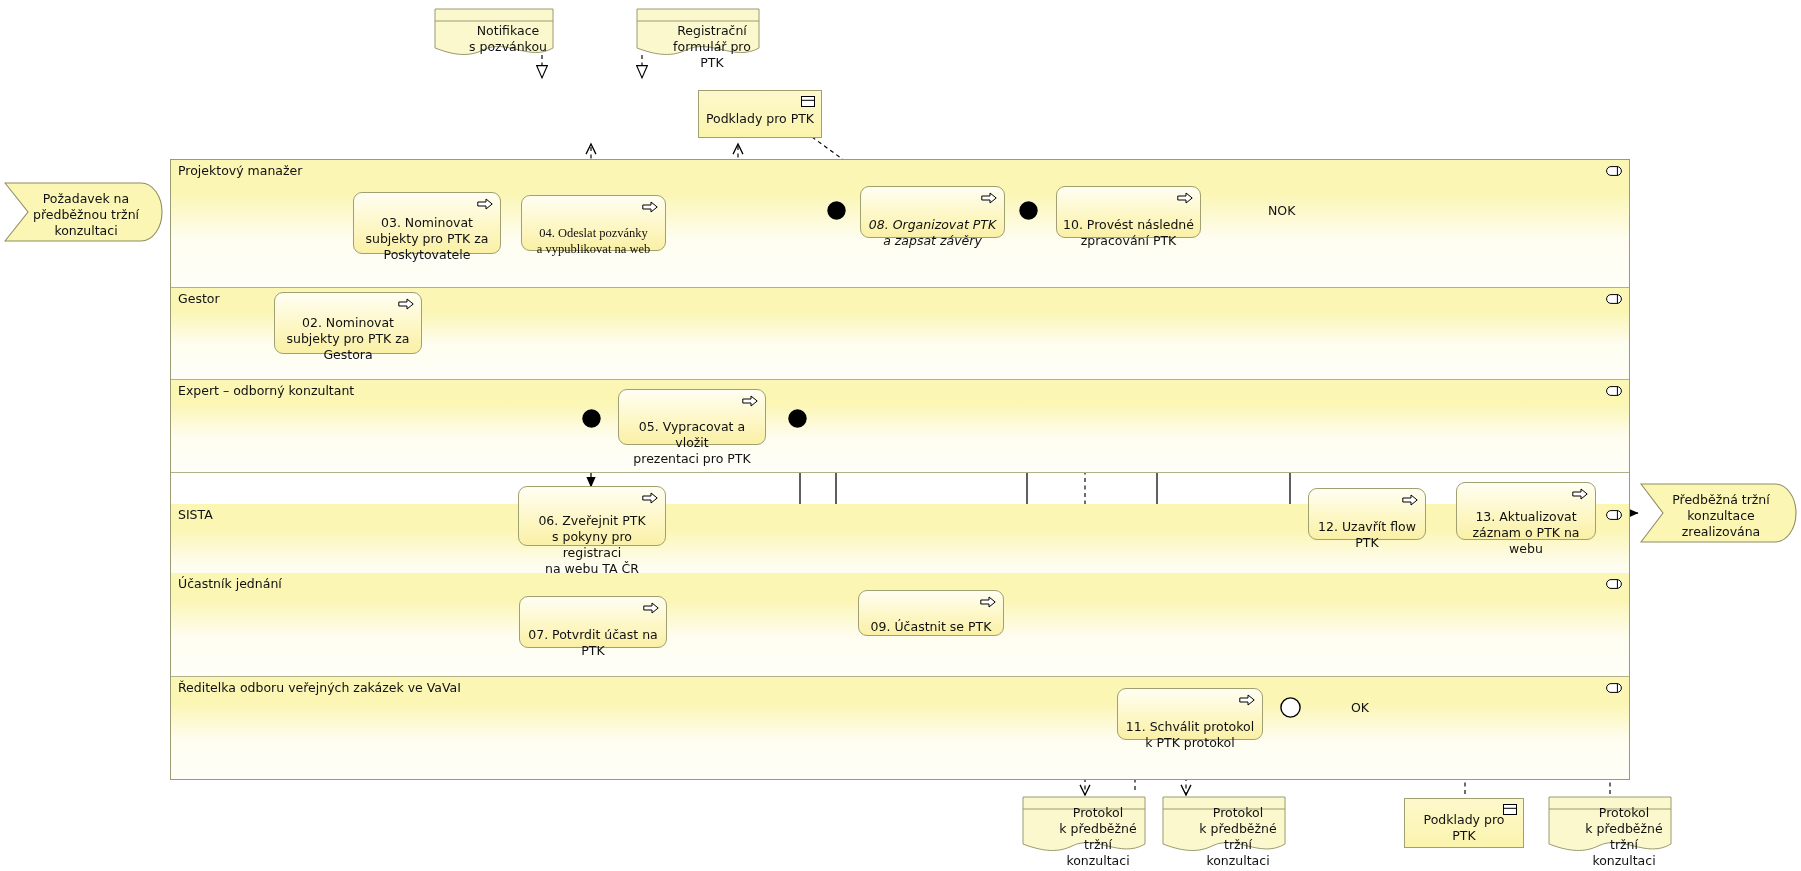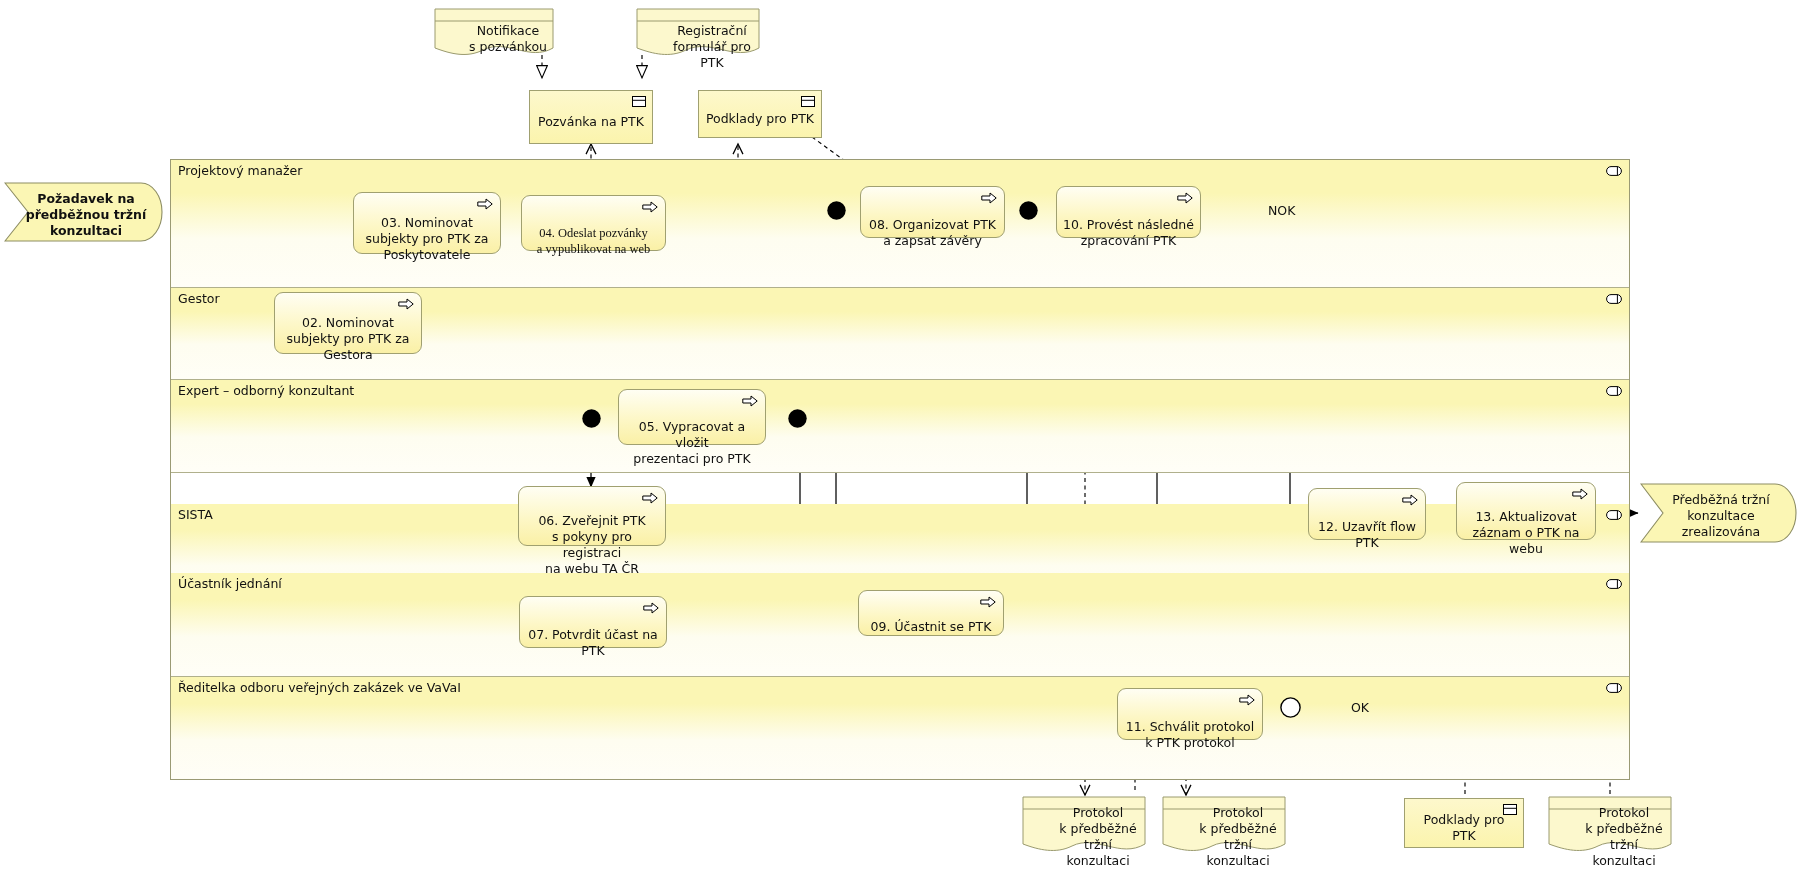--- a/index.html
+++ b/index.html
@@ -124,21 +124,21 @@
       <path d="M1465,550 L1465,795"></path>
 
       <path d="M1610,550 L1610,795"></path>
     </g>
   </svg>
 
   <div class="event" style="left:4px;top:182px;width:160px;height:60px;">
     <svg width="160" height="60" viewBox="0 0 160 60">
       <path d="M1,1 L137,1 A21,29 0 0 1 137,59 L1,59 L24,30 Z" fill="#fbf6b4" stroke="#8d8d63" stroke-width="1.1"></path>
     </svg>
-    <div class="event-txt" style="left:16px;top:9px;width:132px;font-weight:bold;">
+    <div class="event-txt" style="left:16px;top:9px;width:132px;">
       <span>Požadavek na</span><br>
       <span>předběžnou tržní</span><br>
       <span>konzultaci</span>
     </div>
   </div>
 
   <div class="event" style="left:1640px;top:483px;width:158px;height:60px;">
     <svg width="158" height="60" viewBox="0 0 158 60">
       <path d="M1,1 L135,1 A21,29 0 0 1 135,59 L1,59 L23,30 Z" fill="#fbf6b4" stroke="#8d8d63" stroke-width="1.1"></path>
     </svg>
@@ -164,27 +164,20 @@
     <svg width="124" height="50" viewBox="0 0 124 50">
       <path d="M1,1 L123,1 L123,40 C98,54 75,30 50,42 C34,50 17,46 1,40 Z" fill="#fcf8cd" stroke="#9a9a6e" stroke-width="1"></path>
       <line x1="1" y1="13" x2="123" y2="13" stroke="#9a9a6e" stroke-width="1"></line>
     </svg>
     <div class="doc-txt" style="top:15px;">
       <span>Registrační</span><br>
       <span>formulář pro PTK</span>
     </div>
   </div>
 
-  <div class="dataobj" style="left:529px;top:90px;width:124px;height:54px;">
-    <svg class="dataobj-icon" viewBox="0 0 14 11">
-      <rect x="0.5" y="0.5" width="13" height="10" fill="#fff" stroke="#000" stroke-width="1"></rect>
-      <line x1="0.5" y1="4.3" x2="13.5" y2="4.3" stroke="#000" stroke-width="1"></line>
-    </svg>
-    <span class="t-txt" style="margin-top:10px;">Pozvánka na PTK</span>
-  </div>
 
   <div class="dataobj" style="left:698px;top:90px;width:124px;height:48px;">
     <svg class="dataobj-icon" viewBox="0 0 14 11">
       <rect x="0.5" y="0.5" width="13" height="10" fill="#fff" stroke="#000" stroke-width="1"></rect>
       <line x1="0.5" y1="4.3" x2="13.5" y2="4.3" stroke="#000" stroke-width="1"></line>
     </svg>
     <span class="t-txt" style="margin-top:10px;">Podklady pro PTK</span>
   </div>
 
   <div class="pool" style="left:170px;top:159px;width:1460px;height:621px;">
@@ -294,21 +287,21 @@
   <div class="task" style="left:519px;top:596px;width:148px;height:52px;">
     <svg class="task-arrow" viewBox="0 0 16 12">
       <path d="M0.8,4 L9,4 L9,1 L15.2,6 L9,11 L9,8 L0.8,8 Z" fill="#fff" stroke="#000" stroke-width="1"></path>
     </svg>
     <span class="t-txt" style="margin-top:8px;">
       <span>07. Potvrdit účast na</span><br>
       <span>PTK</span>
     </span>
   </div>
 
-  <div class="task" style="left:860px;top:186px;width:145px;height:52px;">
+  <div class="task" style="left:860px;top:186px;width:145px;height:52px;font-style:italic;">
     <svg class="task-arrow" viewBox="0 0 16 12">
       <path d="M0.8,4 L9,4 L9,1 L15.2,6 L9,11 L9,8 L0.8,8 Z" fill="#fff" stroke="#000" stroke-width="1"></path>
     </svg>
     <span class="t-txt" style="margin-top:8px;">
       <span>08. Organizovat PTK</span><br>
       <span>a zapsat závěry</span>
     </span>
   </div>
 
   <div class="task" style="left:858px;top:590px;width:146px;height:32px;">

